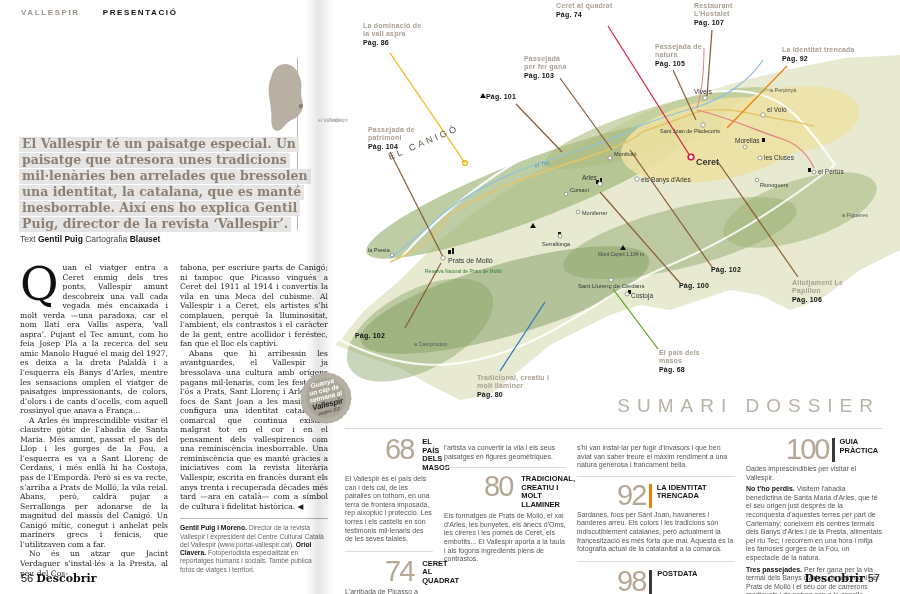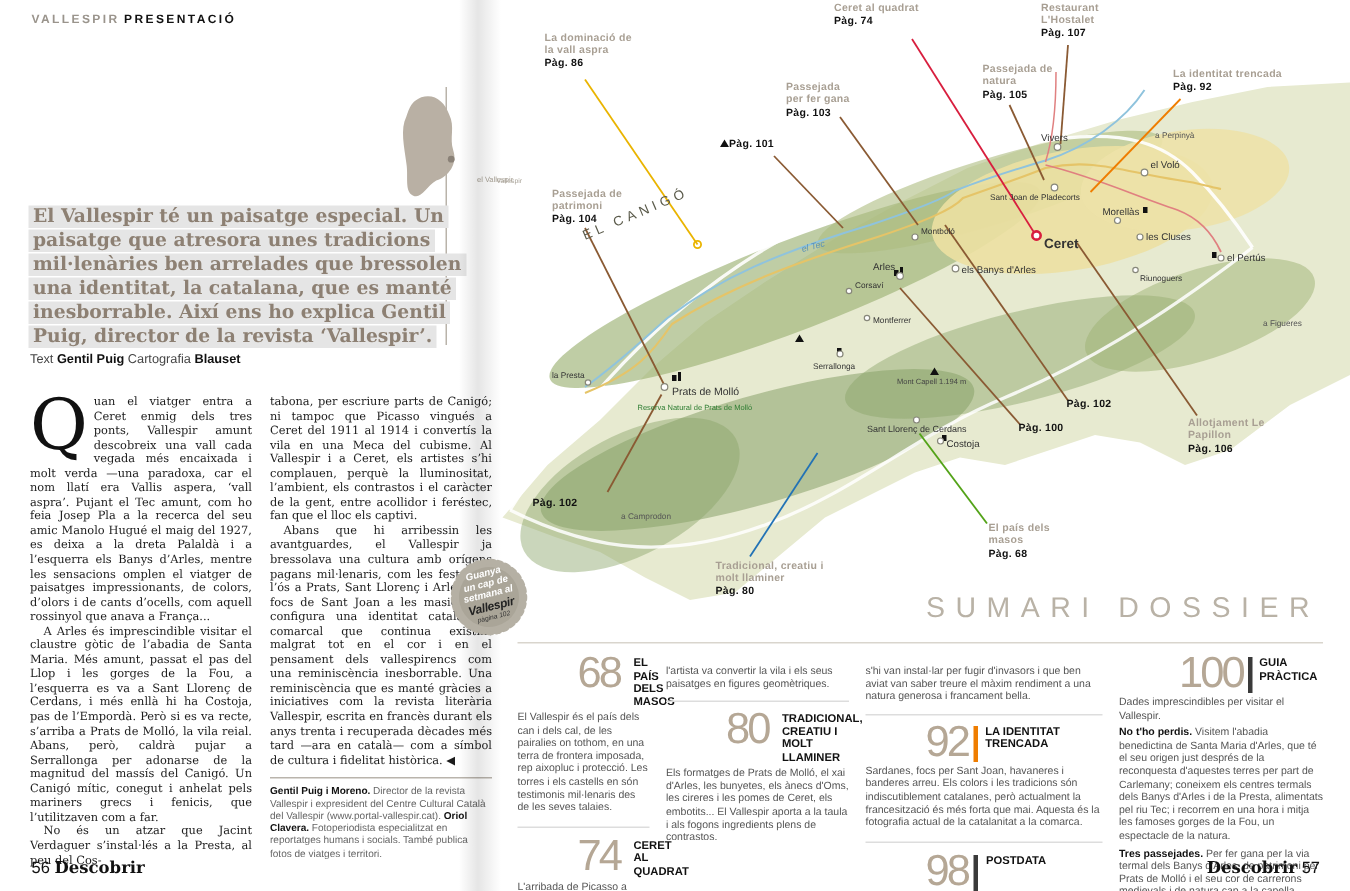--- a/index.html
+++ b/index.html
@@ -1,20 +1,20 @@
 <!DOCTYPE html>
 <html><head>
 <meta charset="utf-8">
 <style>
   html,body{margin:0;padding:0;background:#e9e9e9;}
   .sheet{position:relative;width:900px;height:594px;background:#ffffff;overflow:hidden;
          font-family:"Liberation Sans",sans-serif;color:#1c1c1c;}
   
   .kicker{position:absolute;left:21px;top:8px;font-size:8px;letter-spacing:1.6px;font-weight:bold;}
-  .kicker .k1{color:#9a948c;} .kicker .k2{color:#111;margin-left:3px;}
+  .kicker .k1{color:#9a948c;} .kicker .k2{color:#111;margin-left:23px;}
   .title{position:absolute;left:19px;top:50px;font-family:"DejaVu Serif",serif;font-weight:900;
          color:#1fa3b8;font-size:36px;line-height:37px;letter-spacing:-1.5px;}
   .vrule{position:absolute;left:297px;top:58px;width:1px;height:172px;background:#b9b3aa;}
   .minimap{position:absolute;left:266px;top:62px;}
   .minimap-label{position:absolute;left:318px;top:117px;font-size:5px;color:#a9a296;}
   .standfirst{position:absolute;left:19px;top:137px;width:296px;font-family:"DejaVu Serif",serif;
          font-weight:700;font-size:12.5px;line-height:13px;color:#8d8073;}
   .standfirst span{background:#e5e5e5;padding:0 3px 2px 3px;display:inline-block;margin-bottom:1px;}
   .byline{position:absolute;left:20px;top:234px;font-size:8.5px;color:#444;}
   .byline b{color:#111;}

